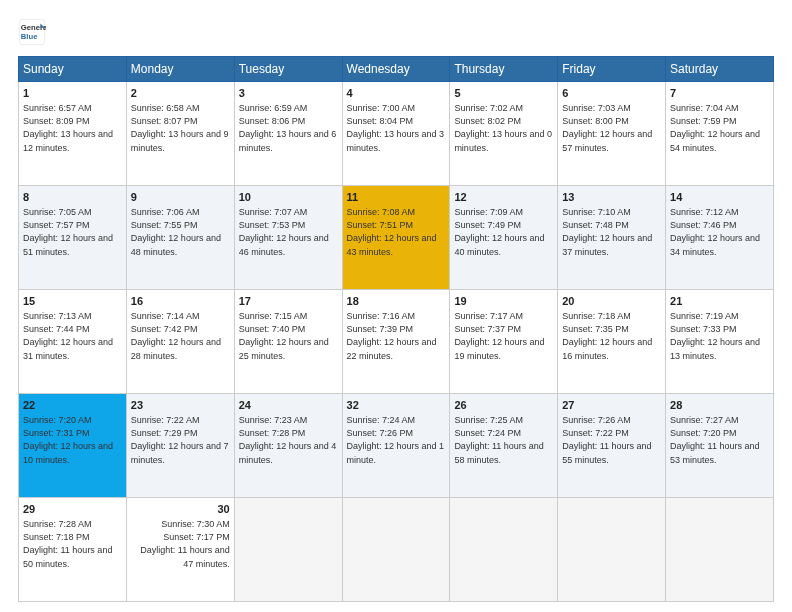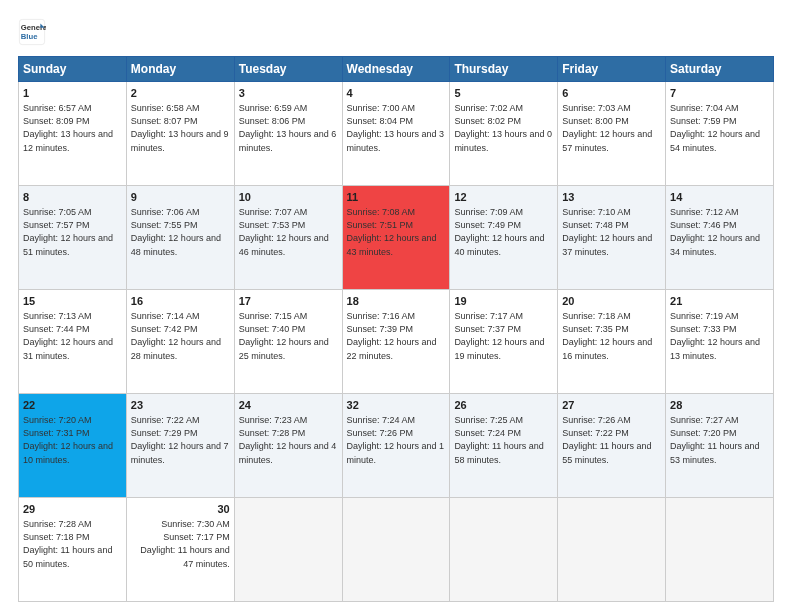--- a/index.html
+++ b/index.html
@@ -50,21 +50,21 @@
       border: 1px solid #ccc;
       border-collapse: collapse;
       width: 100%;
       table-layout: fixed;
     }
     .calendar th {
       background: #2E6DA4;
       color: #fff;
       padding: 5px 4px;
       font-size: 12px;
-      font-weight: bold;
+      font-weight: normal;
       text-align: left;
       border: 1px solid #2560a0;
     }
     .calendar td {
       border: 1px solid #ccc;
       vertical-align: top;
       padding: 4px 4px 3px 4px;
       font-size: 9.5px;
       color: #333;
       background: #fff;
@@ -161,21 +161,21 @@
             <div class="day-info">Sunrise: 7:05 AM<br>Sunset: 7:57 PM<br>Daylight: 12 hours and 51 minutes.</div>
           </td>
           <td style="background: rgb(240, 244, 248);">
             <span class="day-num">9</span>
             <div class="day-info">Sunrise: 7:06 AM<br>Sunset: 7:55 PM<br>Daylight: 12 hours and 48 minutes.</div>
           </td>
           <td style="background: rgb(240, 244, 248); margin-left: 47px;">
             <span class="day-num">10</span>
             <div class="day-info">Sunrise: 7:07 AM<br>Sunset: 7:53 PM<br>Daylight: 12 hours and 46 minutes.</div>
           </td>
-          <td style="background: #ef4444;">
+          <td style="background: #eab308;">
             <span class="day-num">11</span>
             <div class="day-info">Sunrise: 7:08 AM<br>Sunset: 7:51 PM<br>Daylight: 12 hours and 43 minutes.</div>
           </td>
           <td style="background: rgb(240, 244, 248); margin-left: 24px;">
             <span class="day-num">12</span>
             <div class="day-info">Sunrise: 7:09 AM<br>Sunset: 7:49 PM<br>Daylight: 12 hours and 40 minutes.</div>
           </td>
           <td style="background: rgb(240, 244, 248);">
             <span class="day-num">13</span>
             <div class="day-info">Sunrise: 7:10 AM<br>Sunset: 7:48 PM<br>Daylight: 12 hours and 37 minutes.</div>

